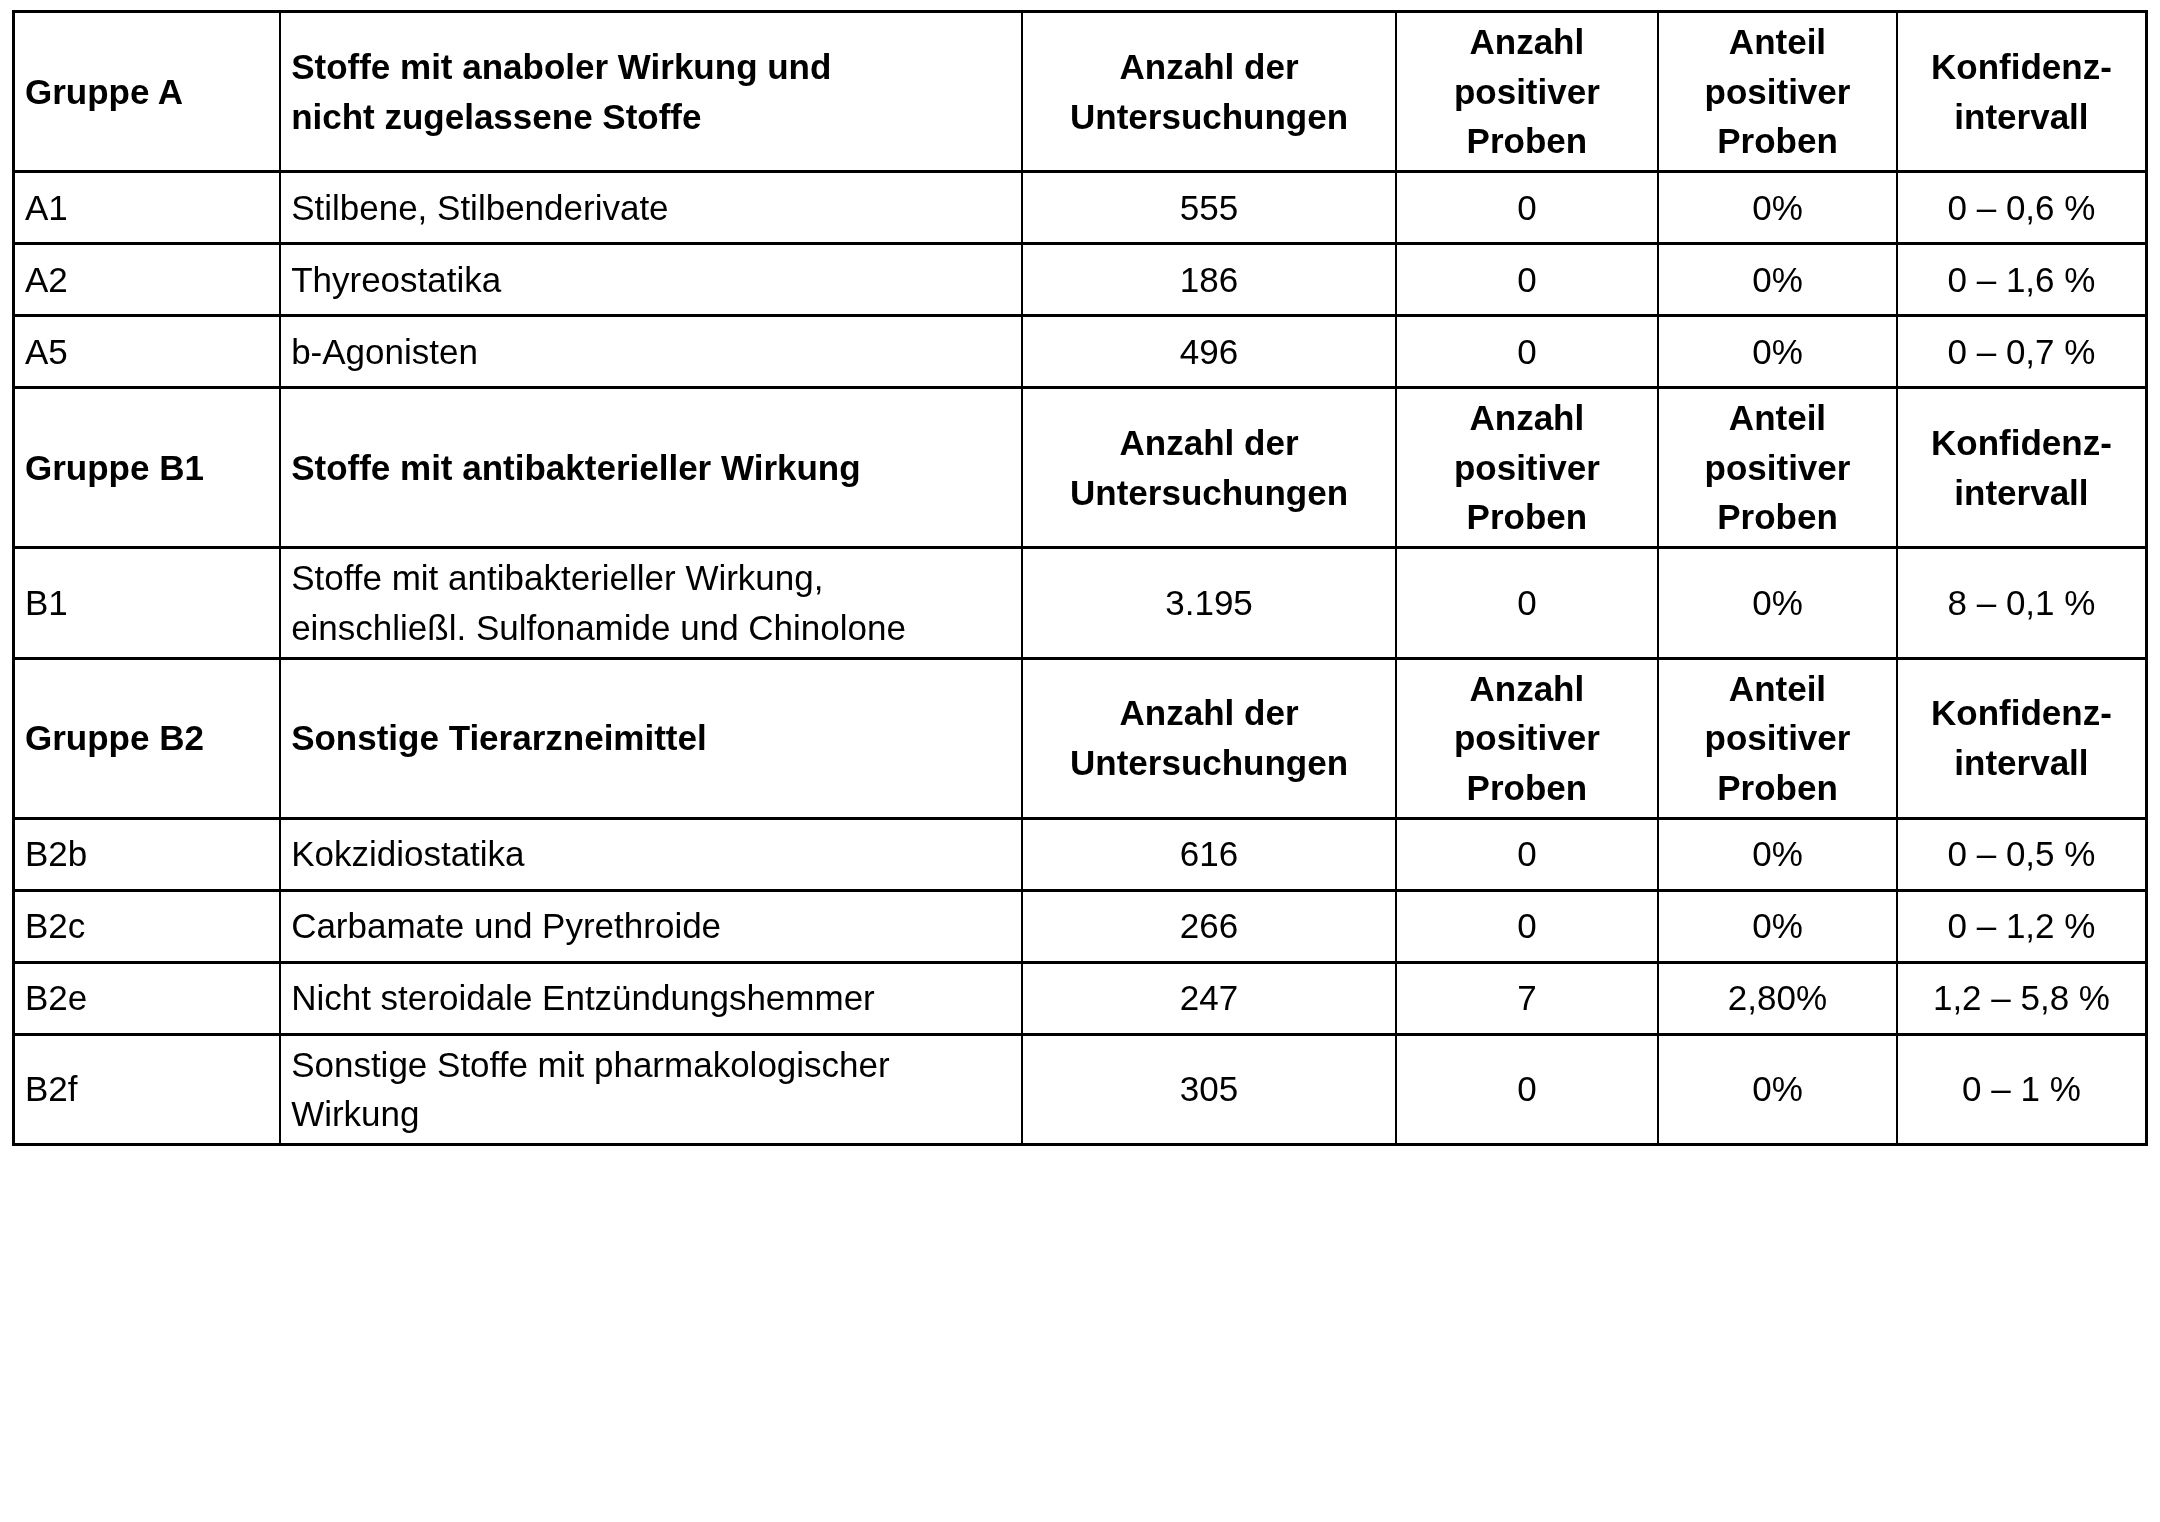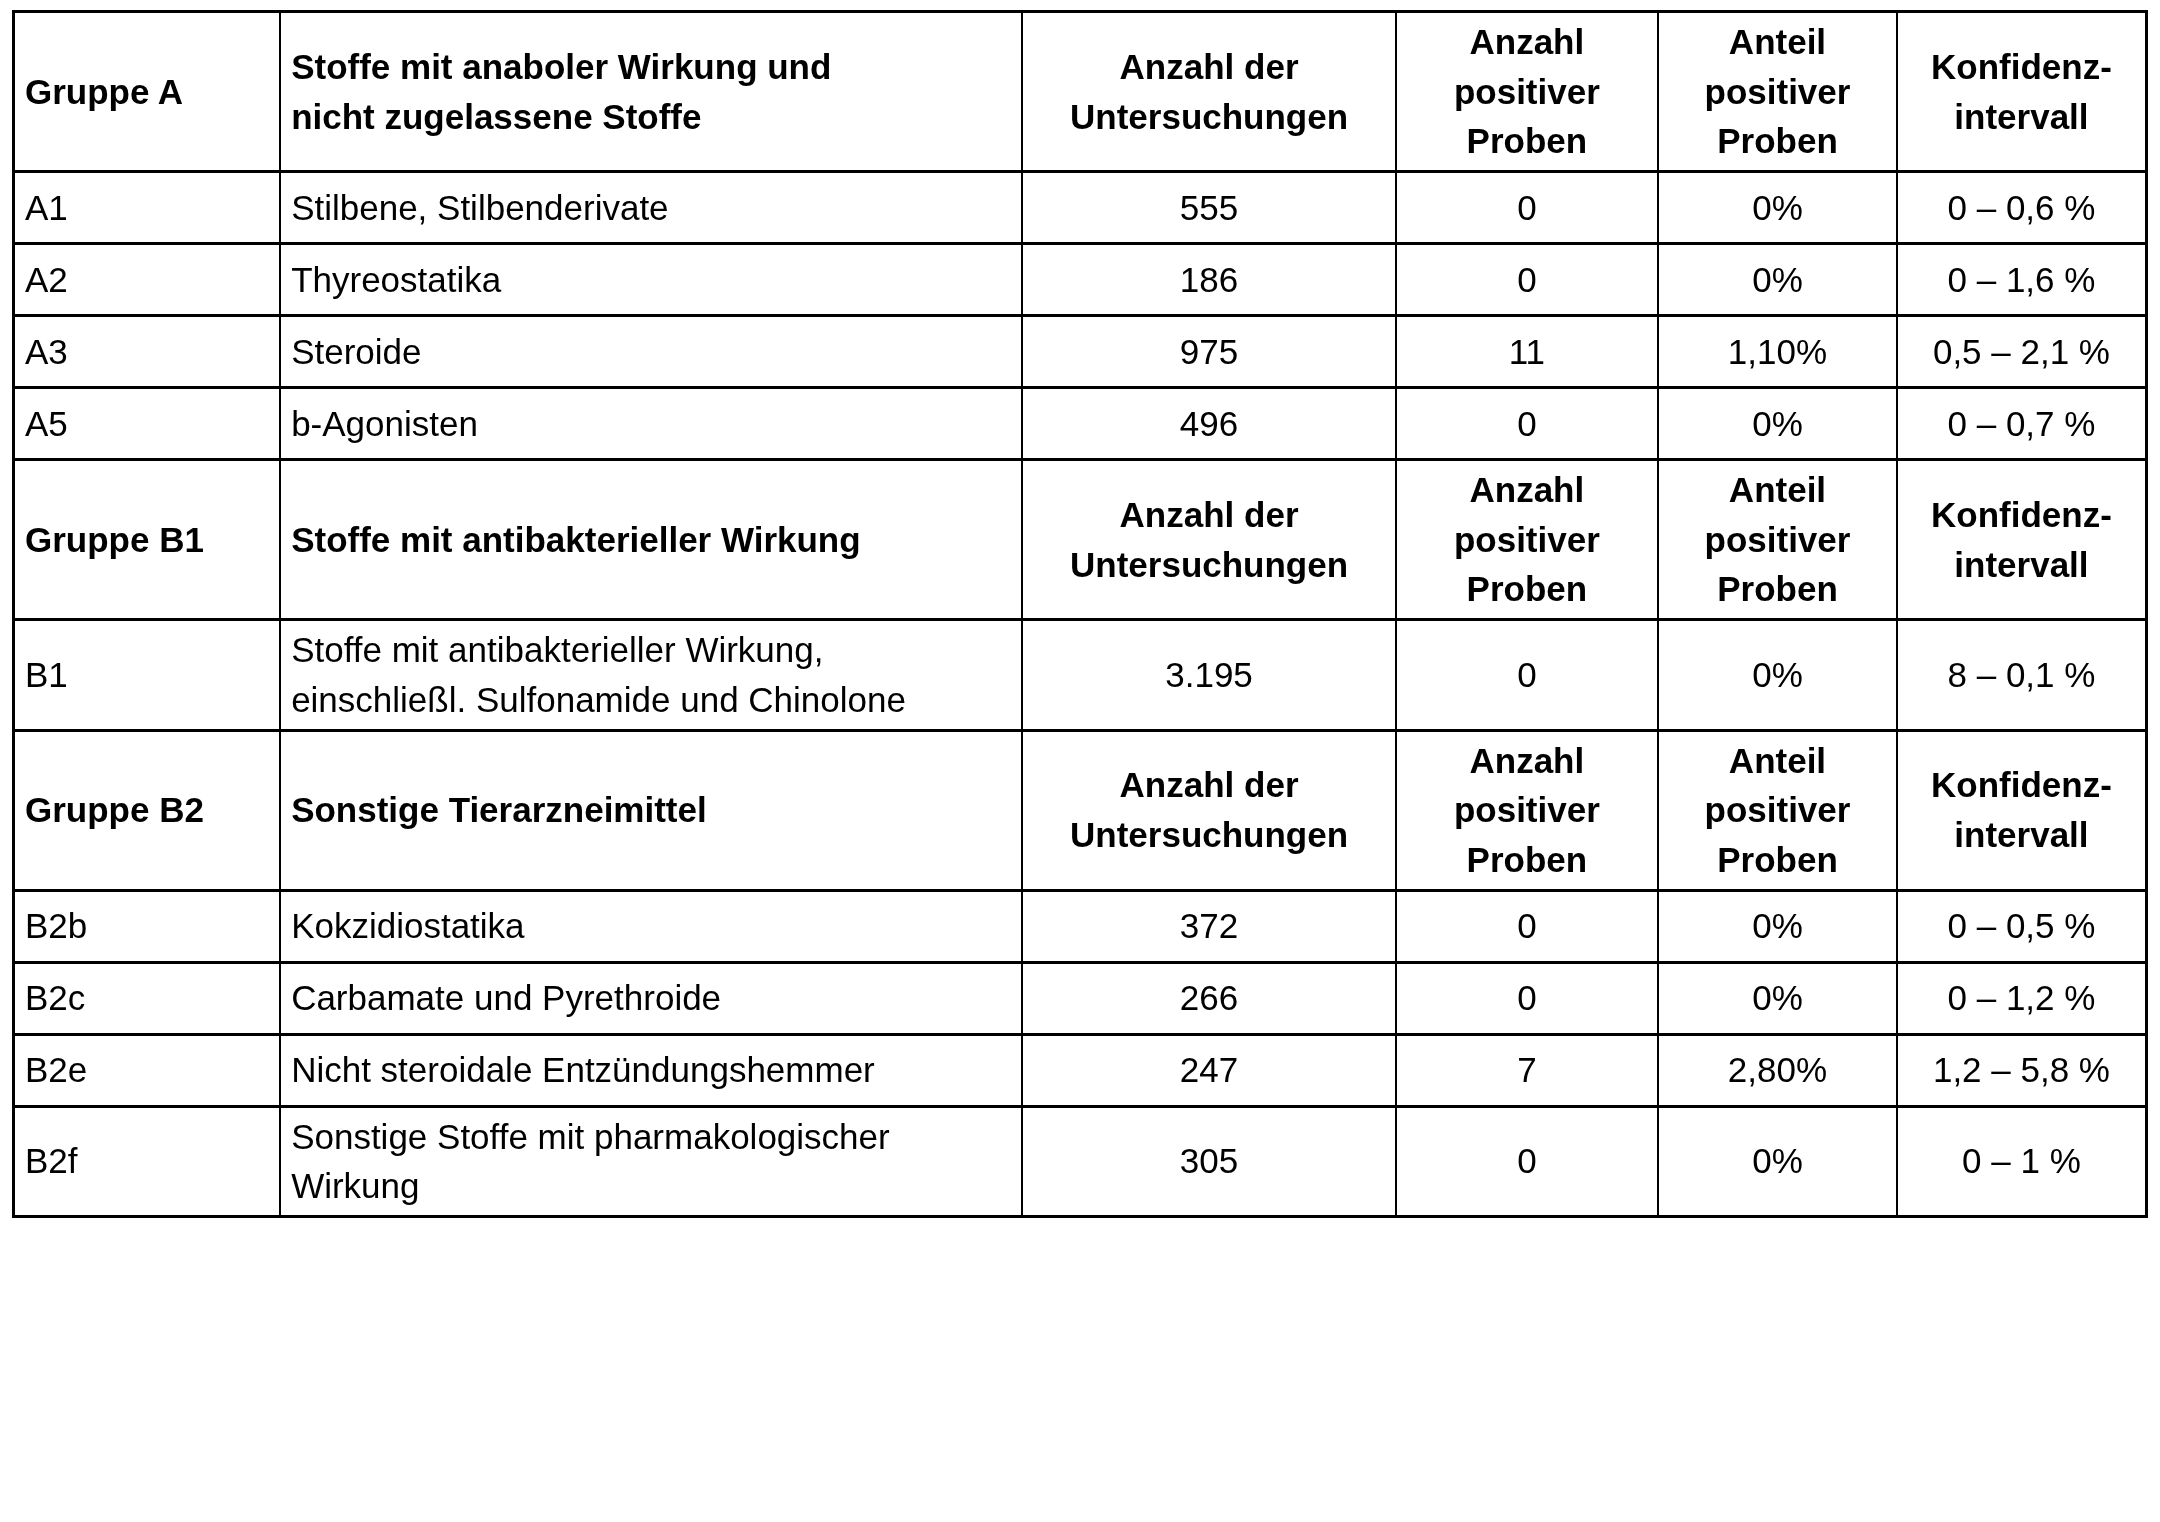--- a/index.html
+++ b/index.html
@@ -84,28 +84,20 @@
 
       <tr class="s">
         <td class="left">A2</td>
         <td class="left pre">Thyreostatika</td>
         <td class="ctr">186</td>
         <td class="ctr">0</td>
         <td class="ctr">0%</td>
         <td class="ctr">0 – 1,6 %</td>
       </tr>
 
-      <tr class="s">
-        <td class="left">A3</td>
-        <td class="left pre">Steroide</td>
-        <td class="ctr">975</td>
-        <td class="ctr">11</td>
-        <td class="ctr">1,10%</td>
-        <td class="ctr">0,5 – 2,1 %</td>
-      </tr>
 
 
       <tr class="s">
         <td class="left">A5</td>
         <td class="left pre">b-Agonisten</td>
         <td class="ctr">496</td>
         <td class="ctr">0</td>
         <td class="ctr">0%</td>
         <td class="ctr">0 – 0,7 %</td>
       </tr>
@@ -148,21 +140,21 @@
 positiver
 Proben</td>
         <td class="ctr bold pre">Konfidenz-
 intervall</td>
       </tr>
 
 
       <tr class="s">
         <td class="left">B2b</td>
         <td class="left pre">Kokzidiostatika</td>
-        <td class="ctr">372</td>
+        <td class="ctr">616</td>
         <td class="ctr">0</td>
         <td class="ctr">0%</td>
         <td class="ctr">0 – 0,5 %</td>
       </tr>
 
       <tr class="s">
         <td class="left">B2c</td>
         <td class="left pre">Carbamate und Pyrethroide</td>
         <td class="ctr">266</td>
         <td class="ctr">0</td>

